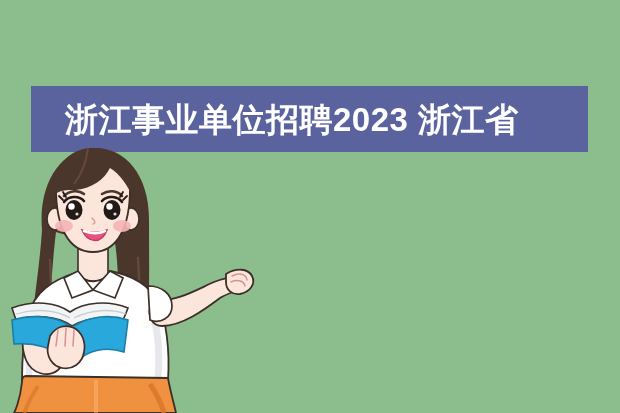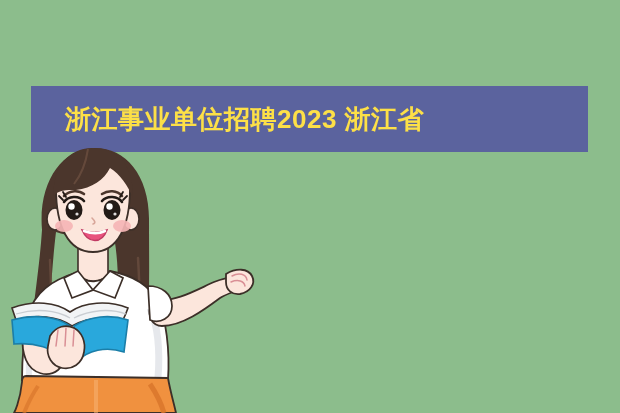--- a/index.html
+++ b/index.html
@@ -25,23 +25,23 @@
     left: 31px;
     top: 86px;
     width: 557px;
     height: 66px;
     background: #5b639e;
     box-sizing: border-box;
     display: flex;
     align-items: center;
   }
   .title-text {
-    color: #fde047;
+    color: #ffffff;
     font-family: "Liberation Sans", "DejaVu Sans", sans-serif;
-    font-size: 26px;
+    font-size: 33px;
     font-weight: bold;
     letter-spacing: 0.5px;
     white-space: nowrap;
     padding-left: 34px;
     line-height: 1;
   }
 
   
   .illustration {
     position: absolute;

